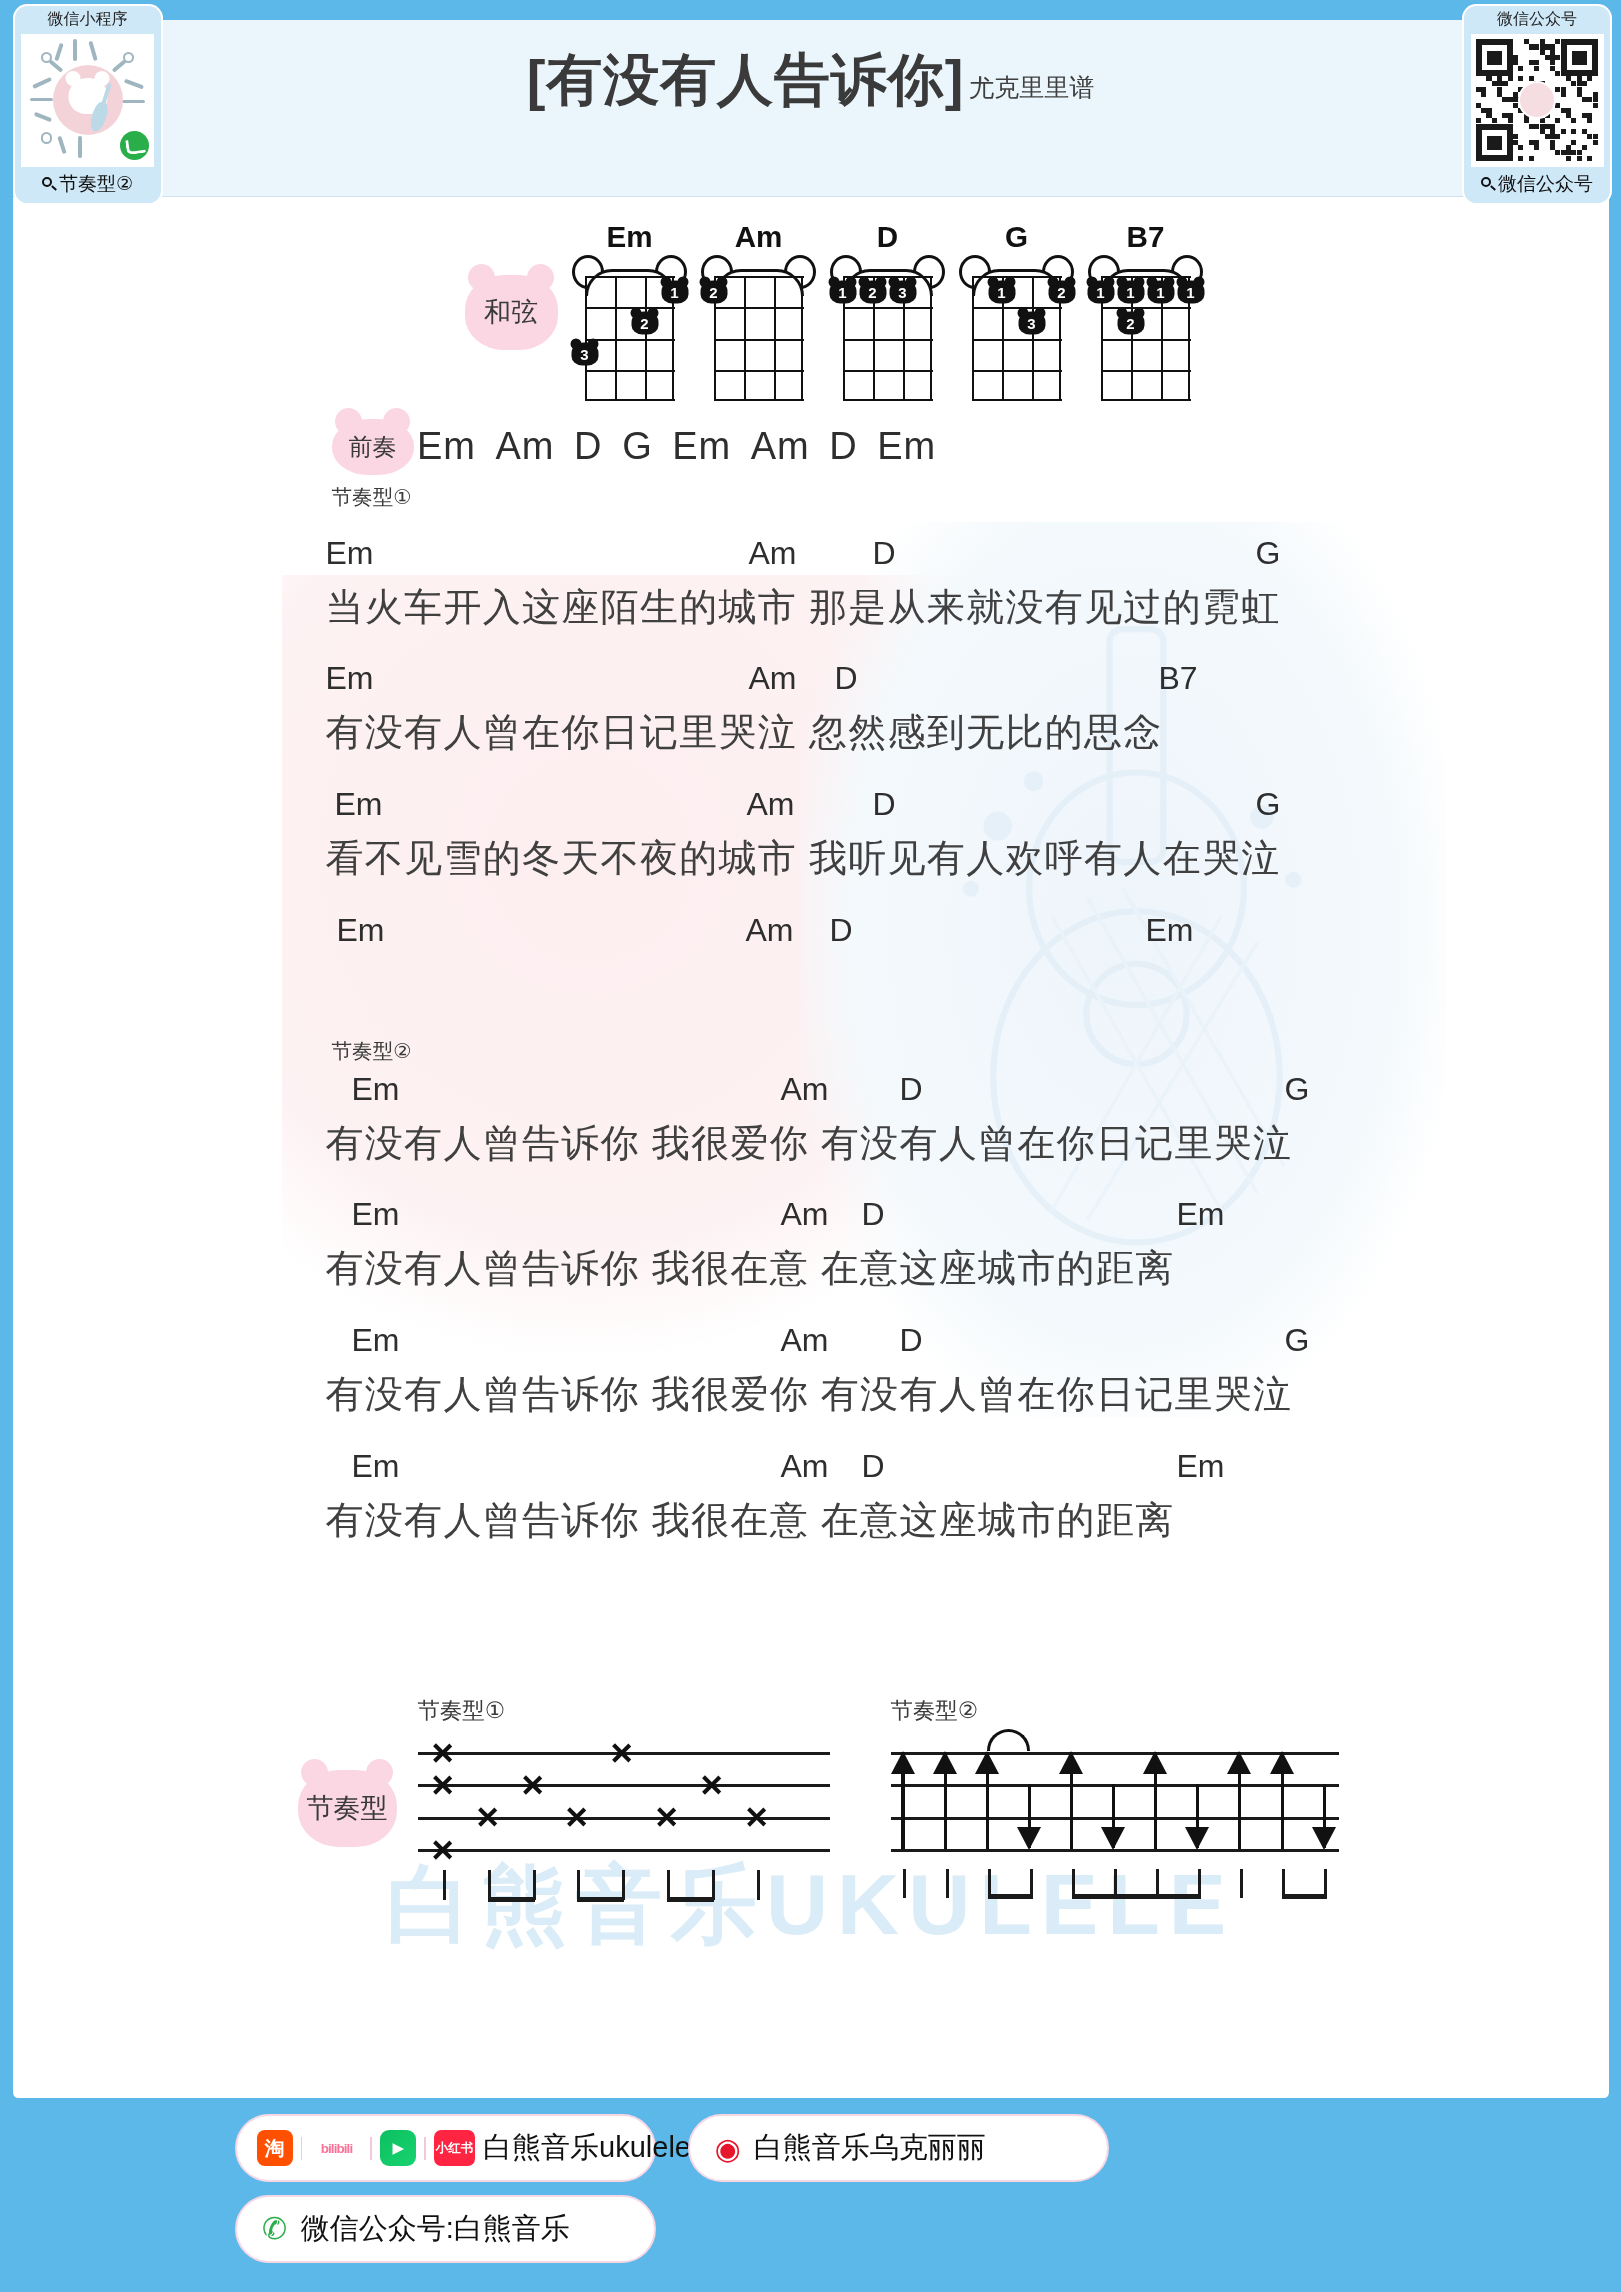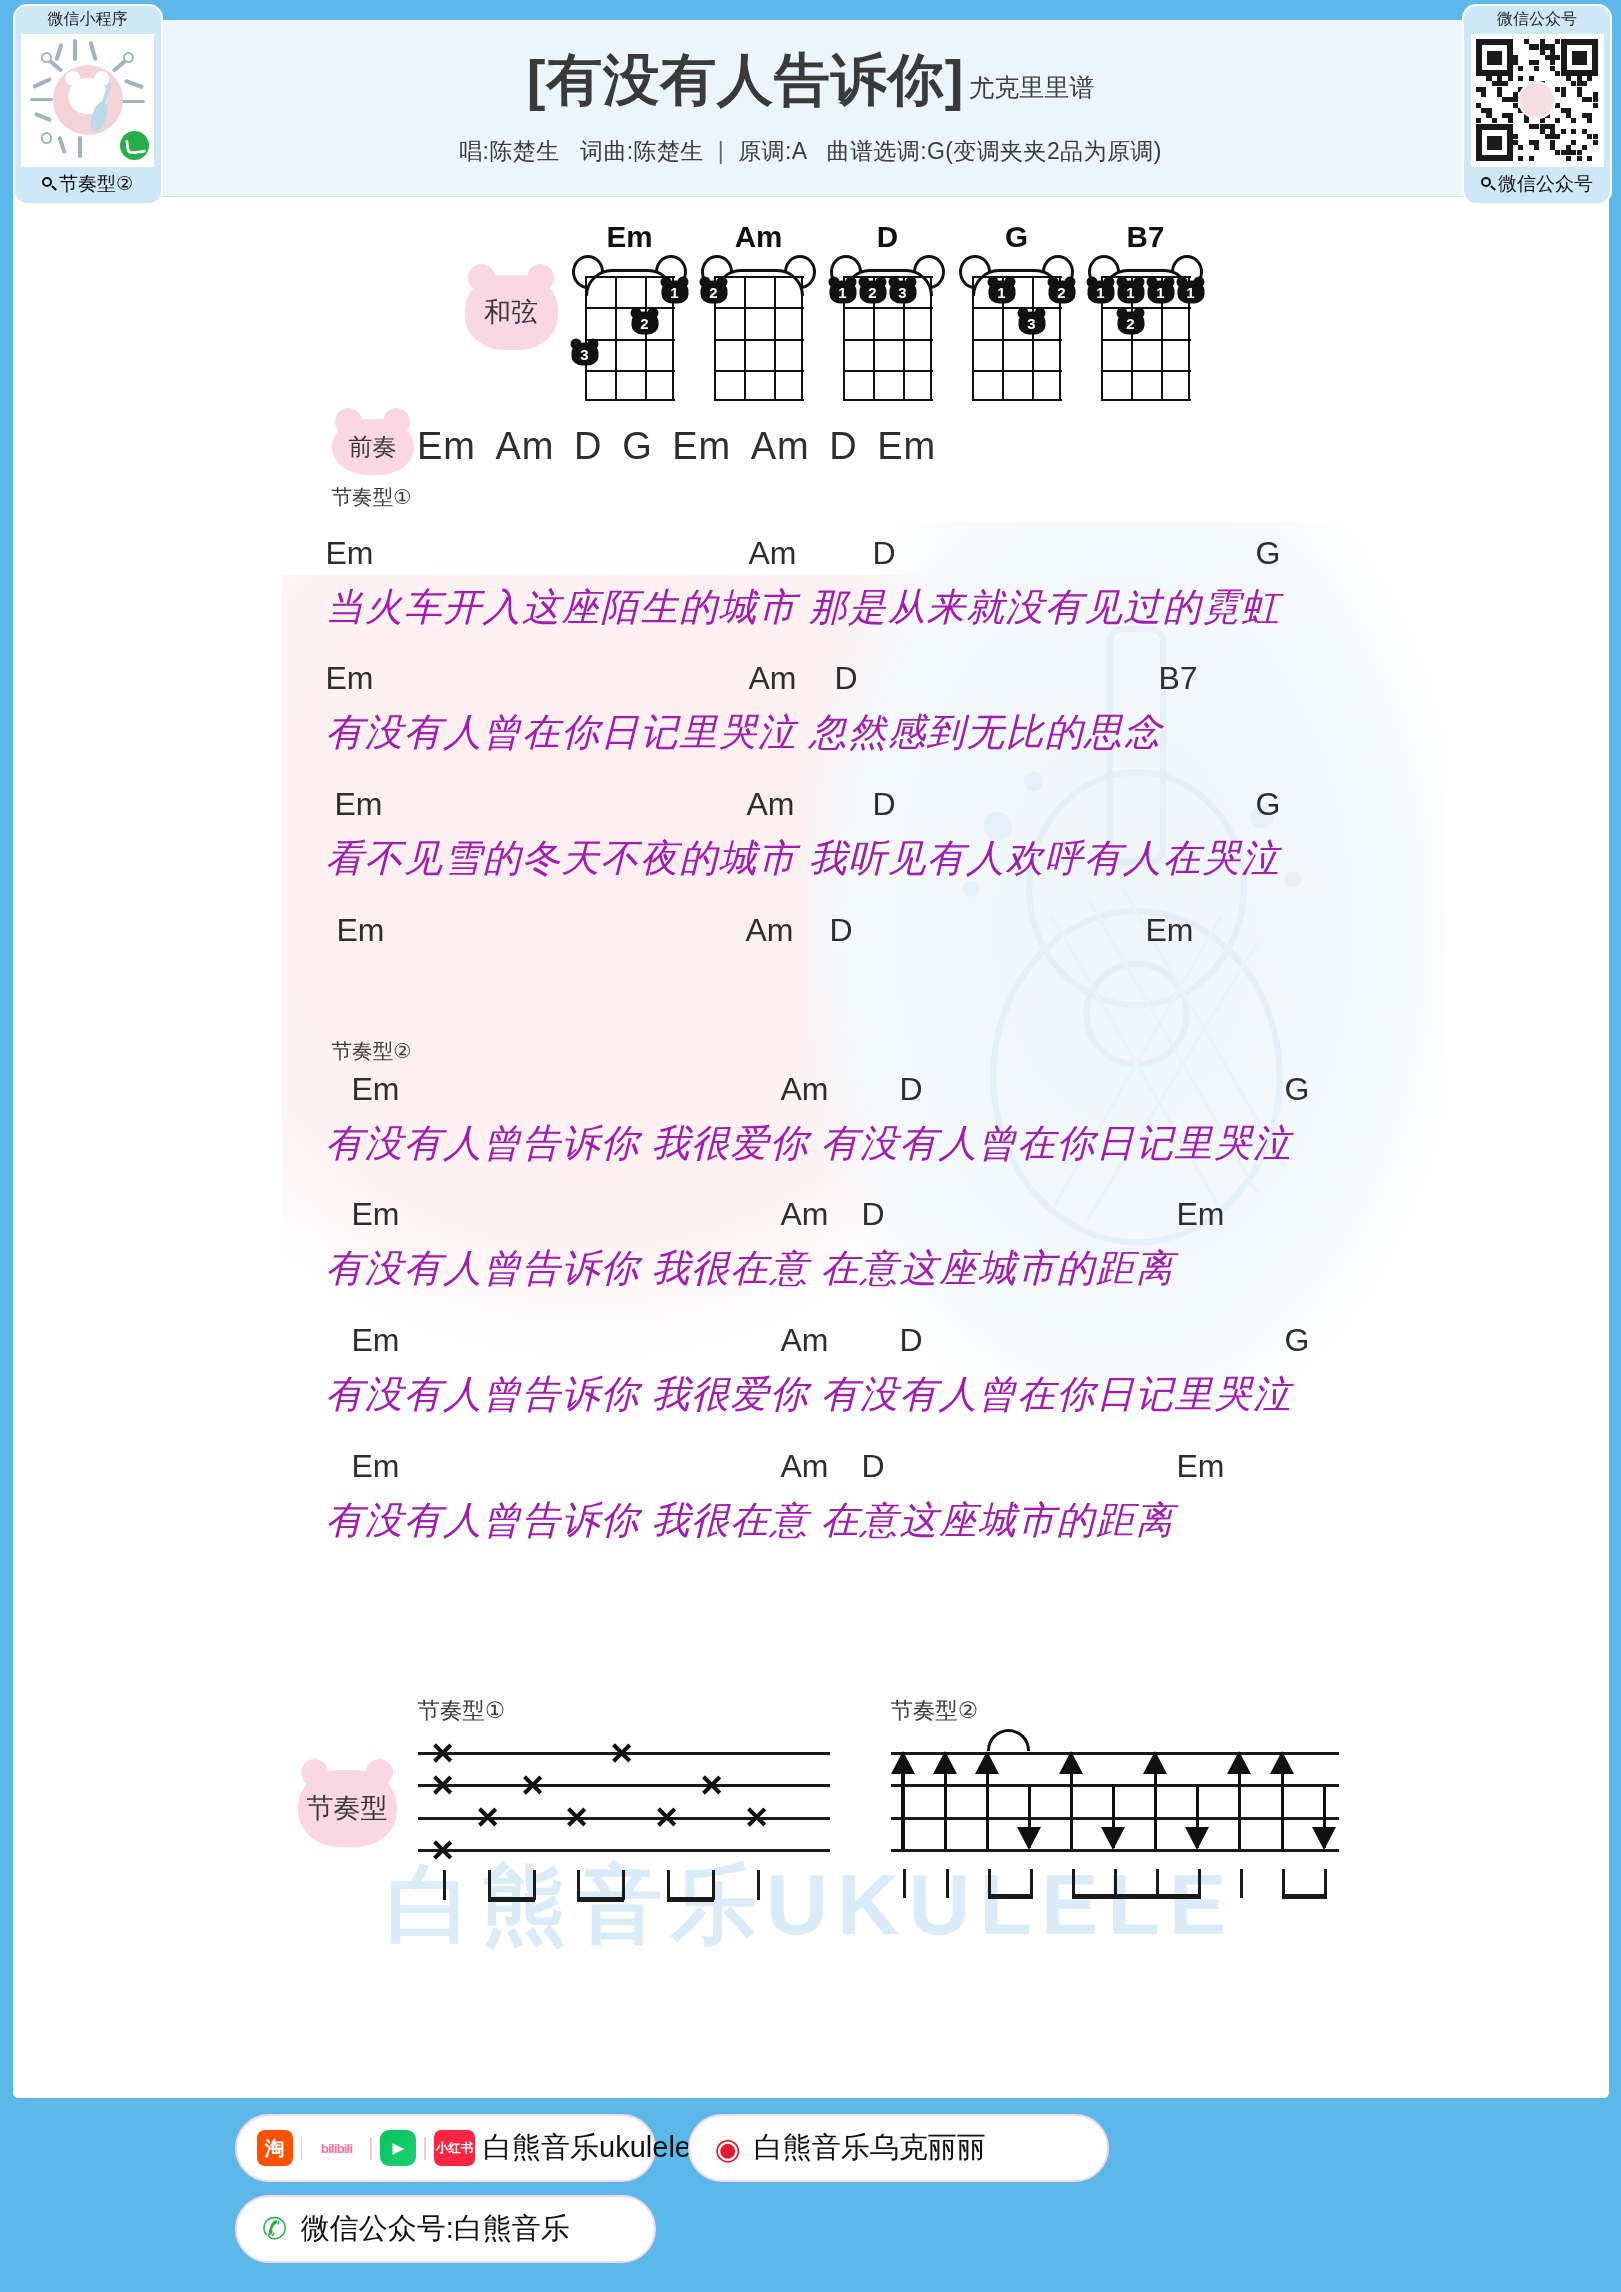--- a/index.html
+++ b/index.html
@@ -158,21 +158,21 @@
   }
   .intro-chords{font-size:38px;color:#2e2e2e;letter-spacing:0.9px;white-space:nowrap;}
   .intro-chords span{margin-right:19.7px;}
 
   .rtag{position:absolute;font-size:20.6px;color:#3b3b3b;}
 
   .block{position:absolute;left:0;right:0;}
   .crow{position:relative;height:47px;}
   .crow b{position:absolute;font-size:32px;font-weight:normal;color:#2e2e2e;}
   .lrow{position:relative;height:59px;}
-  .lrow u{position:absolute;left:313px;text-decoration:none;font-size:38px;color:#a21caf;letter-spacing:1.3px;white-space:nowrap;font-style:italic;}
+  .lrow u{position:absolute;left:313px;text-decoration:none;font-size:38px;color:#404040;letter-spacing:1.3px;white-space:nowrap;}
 
   
   .rhythm{position:absolute;left:0;right:0;top:1675px;height:206px;}
   .rhythm-badge{position:absolute;left:285px;top:75px;width:99px;height:77px;border-radius:41px/36px;font-size:27px;}
   .rh{position:absolute;}
   .rh-title{font-size:22.4px;color:#3b3b3b;margin-bottom:10.7px;}
   .tabbox{position:relative;}
   .tabbox .line{position:absolute;left:0;right:0;height:2.7px;background:#1a1a1a;}
   .xmark{position:absolute;width:23px;height:23px;transform:translate(-50%,-50%);}
   .xmark:before,.xmark:after{content:"";position:absolute;left:50%;top:0;width:3.6px;height:23px;background:#111;transform-origin:50% 50%;}
@@ -416,29 +416,20 @@
       </g>
     </svg>
     <div class="wm-text">白熊音乐UKULELE</div>
   </div>
 
   <div class="sheet-head">
     <div class="title-row">
       <div class="song-title">[有没有人告诉你]</div>
       <div class="song-sub">尤克里里谱</div>
     </div>
-    <div class="meta-row">
-      <span>唱:陈楚生</span>
-      &nbsp;
-      <span>词曲:陈楚生</span>
-      <span class="sep">|</span>
-      <span>原调:A</span>
-      &nbsp;
-      <span>曲谱选调:G(变调夹夹2品为原调)</span>
-    </div>
   </div>
 
   <div class="chord-area">
     <div class="bear chord-badge">和弦</div>
     <div class="chords" id="chordList">
         <div class="chord">
           <div class="chord-name">Em</div>
           <div class="fret">
             <div class="ears">
               <div class="ear l"></div>

